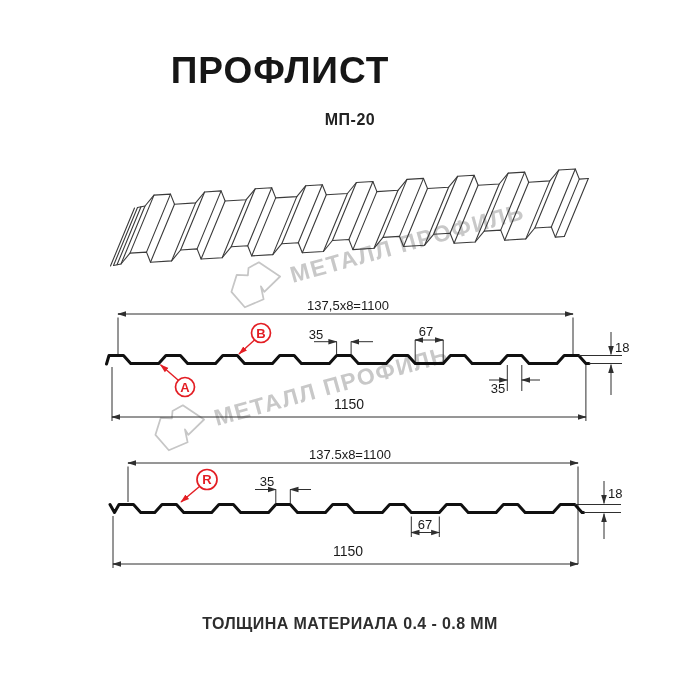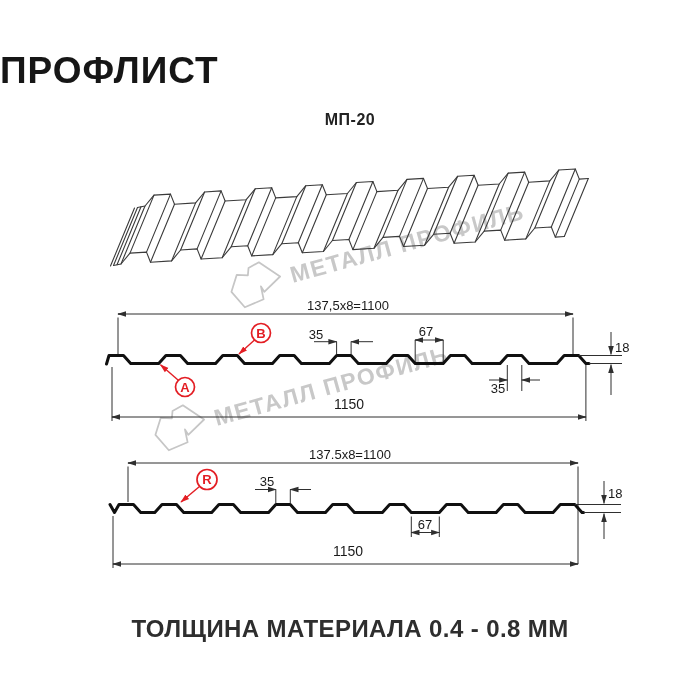--- a/index.html
+++ b/index.html
@@ -1,30 +1,30 @@
 <!DOCTYPE html>
 <html><head>
 <meta charset="utf-8">
 <style>
   html,body{margin:0;padding:0;}
   body{
     width:700px;height:700px;position:relative;background:#ffffff;
     font-family:"Liberation Sans", sans-serif;overflow:hidden;
   }
   .page-title{
-    position:absolute;top:50px;left:0;width:560px;text-align:left;
+    position:absolute;top:50px;left:0;width:560px;text-align:center;
     font-size:37px;font-weight:bold;letter-spacing:1px;color:#161616;
   }
   .page-subtitle{
     position:absolute;top:111px;left:0;width:700px;text-align:center;
     font-size:16px;font-weight:bold;letter-spacing:0.5px;color:#222222;
   }
   .footer-note{
     position:absolute;top:615px;left:0;width:700px;text-align:center;
-    font-size:24px;font-weight:bold;letter-spacing:0.4px;color:#2e2e2e;
+    font-size:16px;font-weight:bold;letter-spacing:0.4px;color:#2e2e2e;
   }
   .wm{
     position:absolute;display:flex;align-items:center;gap:7px;
     transform:rotate(-15.5deg);z-index:1;pointer-events:none;white-space:nowrap;
   }
   .wm .wm-text{
     font-size:23px;font-weight:bold;letter-spacing:1.5px;color:#c8c8c8;
   }
   .wm1{left:227px;top:259px;transform-origin:29px 26px;}
   .wm2{left:151px;top:402px;transform-origin:29px 26px;}

